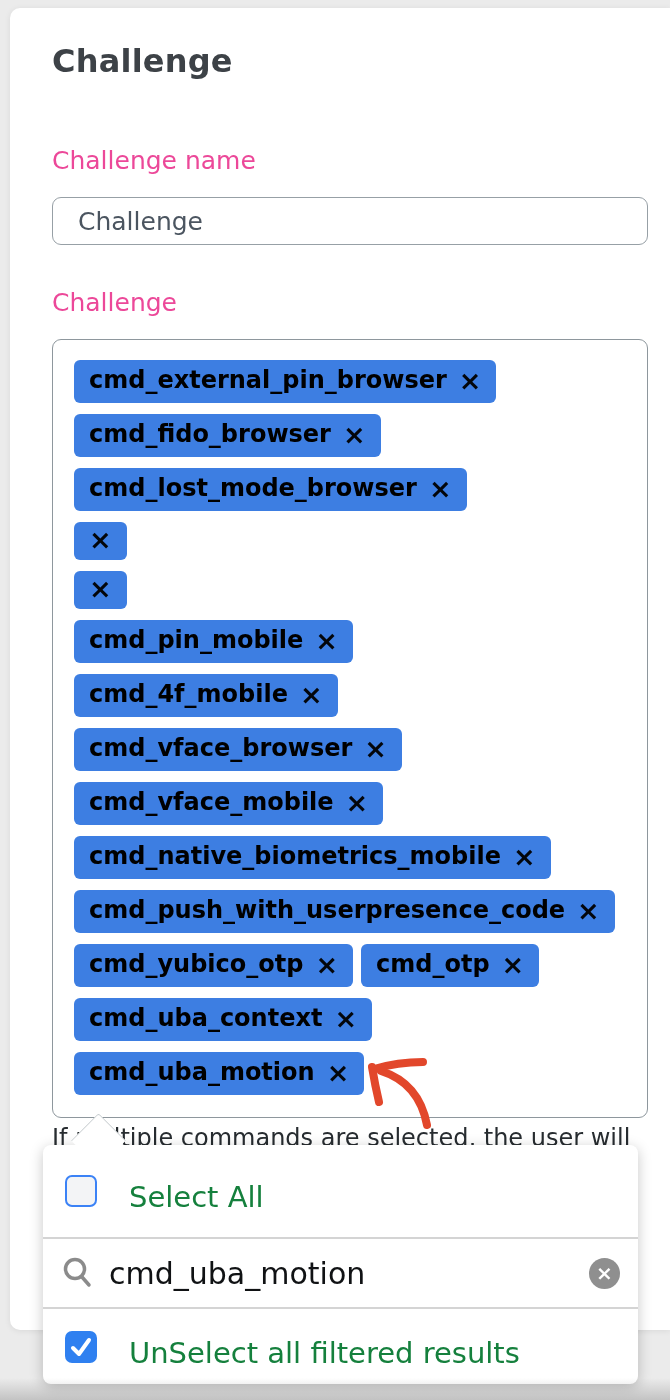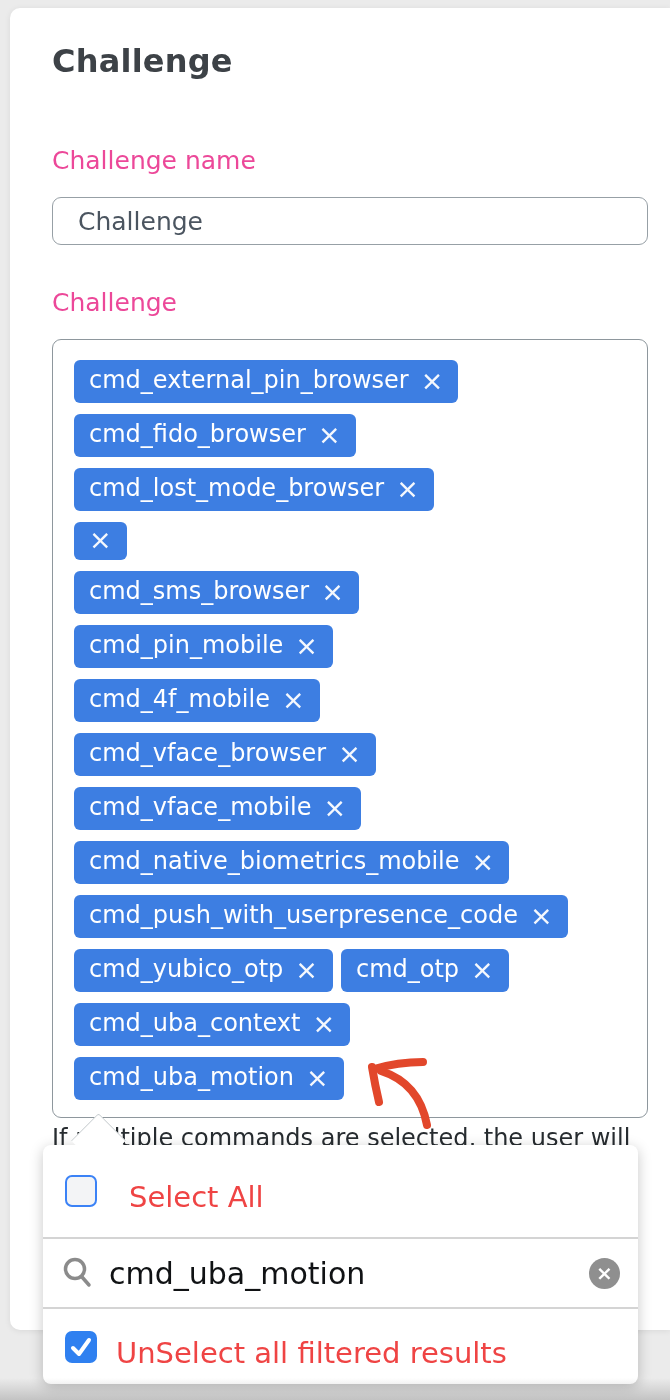--- a/index.html
+++ b/index.html
@@ -28,23 +28,24 @@
   }
   .text-input .value{padding-left:25px;font-size:25px;color:#4b5560;}
   .commands-box{
     position:absolute;left:42px;top:331px;width:596px;height:779px;
     border:1.5px solid #8e979d;border-radius:9px;background:#fff;
     box-sizing:border-box;padding:20px 12px 0 21px;overflow:hidden;
   }
   .chip-row{display:flex;gap:8px;margin-bottom:11px;}
   .chip{
     display:inline-flex;align-items:center;gap:12px;
-    background:#3d7ee2;color:#ffffff;border-radius:6px;
+    background:#3d7ee2;color:#000000;border-radius:6px;
     padding:6px 15px 8px 15px;font-size:24px;line-height:29px;
     white-space:nowrap;
+    font-weight:bold;
   }
   .chip-x{font-size:27px;line-height:24px;opacity:.95;}
   .helper-text{
     position:absolute;left:42px;top:1116px;width:600px;
     font-size:24px;color:#272c30;white-space:nowrap;overflow:hidden;
   }
   .arrow-svg{position:absolute;left:0;top:0;z-index:6;pointer-events:none;}
   .caret{
     position:absolute;left:79px;top:1121px;width:38px;height:38px;
     background:#ffffff;transform:rotate(45deg);z-index:11;
@@ -53,29 +54,29 @@
   }
   .dropdown{
     position:absolute;left:43px;top:1145px;width:595px;height:239px;
     background:#ffffff;border-radius:8px;z-index:10;
     box-shadow:0 3px 14px rgba(0,0,0,.22);
     display:flex;flex-direction:column;
   }
   .dd-row{display:flex;align-items:center;box-sizing:border-box;}
   .row-selectall{height:92px;padding-left:22px;gap:32px;}
   .row-search{height:68px;padding-left:19px;}
-  .row-unselect{height:75px;padding-left:22px;gap:19px;}
+  .row-unselect{height:75px;padding-left:22px;gap:32px;}
   .dd-divider{height:2px;background:#d4d4d4;width:100%;}
   .checkbox{
     width:32px;height:32px;border-radius:7px;box-sizing:border-box;
     flex:0 0 auto;display:flex;align-items:center;justify-content:center;
   }
   .checkbox.unchecked{border:2.5px solid #3b82f6;background:#f3f4f6;}
   .checkbox.checked{background:#2f80f0;}
-  .dd-label{font-size:29px;color:#ef4444;margin-top:12px;}
+  .dd-label{font-size:29px;color:#15803d;margin-top:12px;}
   .search-icon{margin-right:15px;flex:0 0 auto;}
   .search-value{
     font-size:30px;color:#101214;
     text-decoration:underline dotted #e8634d;
     text-decoration-thickness:3.5px;text-underline-offset:8px;
     flex:1 1 auto;white-space:nowrap;overflow:hidden;
   }
   .clear-btn{
     width:31px;height:31px;border-radius:50%;background:#8f8f8f;
     color:#ffffff;display:flex;align-items:center;justify-content:center;
@@ -119,21 +120,20 @@
             <span class="chip-x">×</span>
           </span>
         </div>
         <div class="chip-row">
           <span class="chip">
             <span class="chip-x">×</span>
           </span>
         </div>
         <div class="chip-row">
           <span class="chip">
-            <span>cmd_sms_browser</span>
             <span class="chip-x">×</span>
           </span>
         </div>
         <div class="chip-row">
           <span class="chip">
             <span>cmd_pin_mobile</span>
             <span class="chip-x">×</span>
           </span>
         </div>
         <div class="chip-row">

